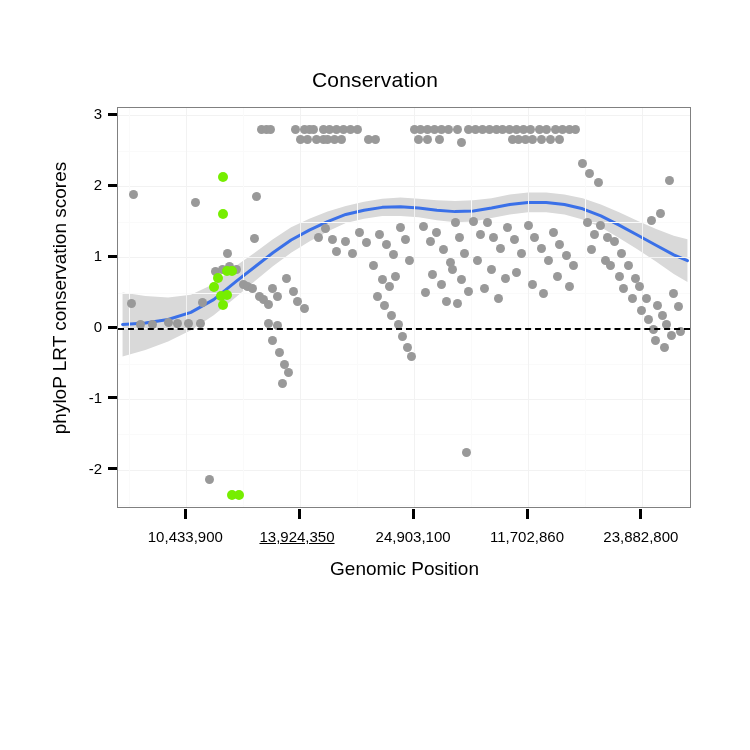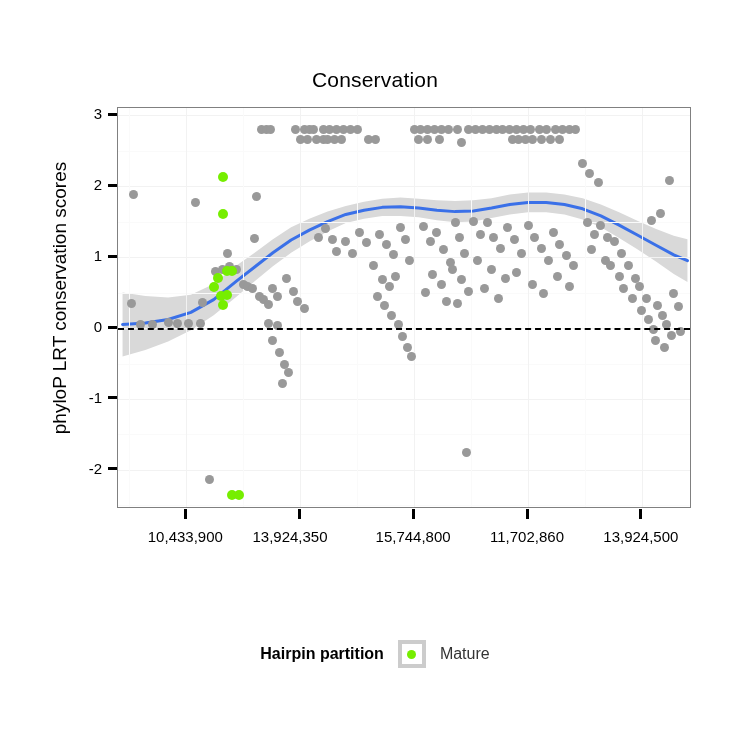--- a/index.html
+++ b/index.html
@@ -418,31 +418,25 @@
       <div class="ticklabel-y" style="top: 247.044px;">1</div>
       <div class="tick-y" style="top: 183.571px;"></div>
       <div class="ticklabel-y" style="top: 176.071px;">2</div>
       <div class="tick-y" style="top: 112.597px;"></div>
       <div class="ticklabel-y" style="top: 105.097px;">3</div>
     </div>
   <div id="x-axis">
       <div class="tick-x" style="left: 183.833px;"></div>
       <div class="ticklabel-x" style="left: 185.333px;">10,433,900</div>
       <div class="tick-x" style="left: 297.722px;"></div>
-      <div class="ticklabel-x" style="left: 290px;">13,924,350</div>
+      <div class="ticklabel-x" style="left: 297px; text-decoration: underline;">13,924,350</div>
       <div class="tick-x" style="left: 411.611px;"></div>
-      <div class="ticklabel-x" style="left: 413.111px;">15,744,800</div>
+      <div class="ticklabel-x" style="left: 413.111px;">24,903,100</div>
       <div class="tick-x" style="left: 525.5px;"></div>
       <div class="ticklabel-x" style="left: 527px;">11,702,860</div>
       <div class="tick-x" style="left: 639.389px;"></div>
-      <div class="ticklabel-x" style="left: 640.889px;">13,924,500</div>
+      <div class="ticklabel-x" style="left: 640.889px;">23,882,800</div>
     </div>
 
-
-  <div class="legend">
-    <span class="legend-title">Hairpin partition</span>
-    <span class="legend-key">
-      <span class="legend-key-dot"></span>
-    </span>
-    <span class="legend-label">Mature</span>
-  </div>
+  <div class="x-axis-label">Genomic Position</div>
+
 
 </div>
 
 </body></html>

